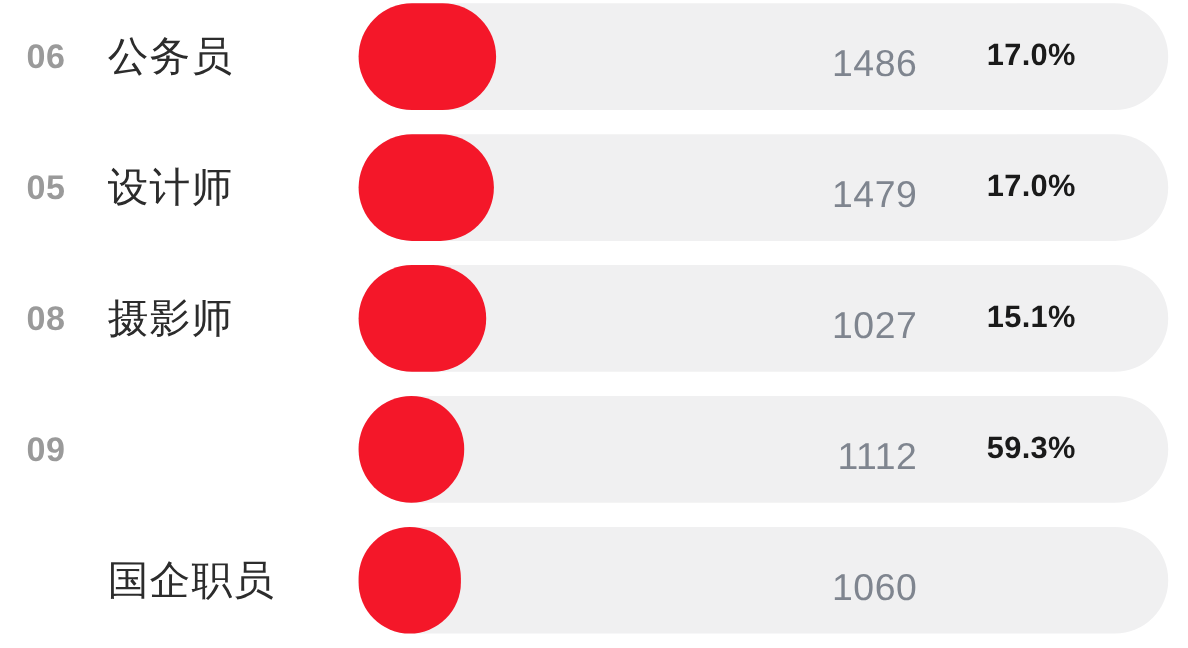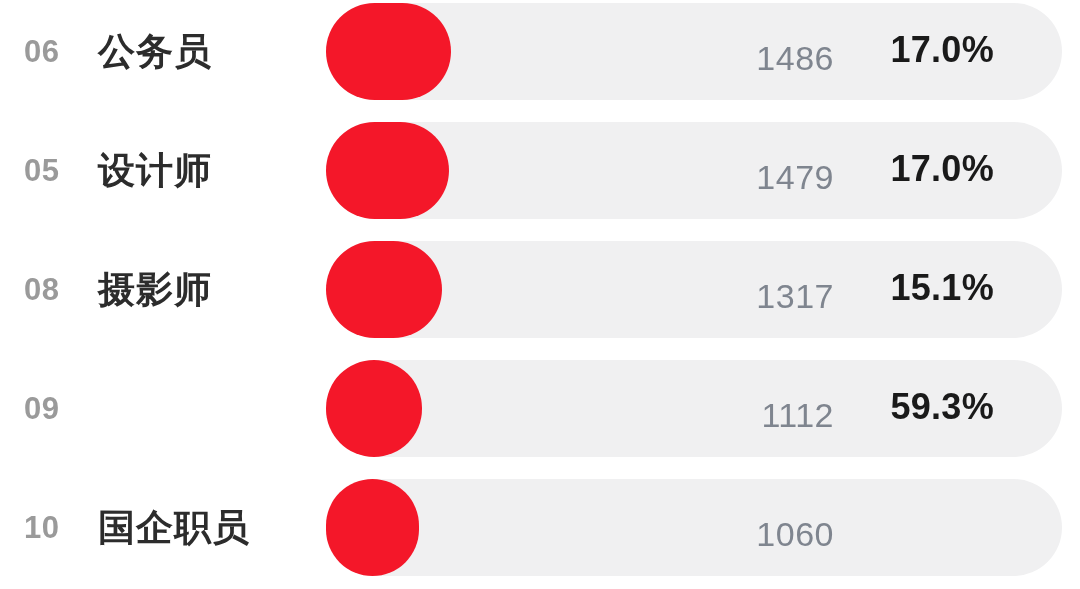--- a/index.html
+++ b/index.html
@@ -43,21 +43,21 @@
   .rank-label {
     position: absolute;
     left: 84px;
     top: 0;
     height: 97px;
     width: 220px;
     display: flex;
     align-items: center;
     justify-content: flex-start;
     font-size: 37px;
-    font-weight: 700;
+    font-weight: 400;
     letter-spacing: 1px;
     color: #2c2c2c;
     white-space: nowrap;
   }
   .track {
     position: absolute;
     left: 312px;
     top: 0;
     width: 736px;
     height: 97px;
@@ -83,26 +83,26 @@
     font-size: 34px;
     font-weight: 500;
     letter-spacing: 0.5px;
     color: #7f858f;
     white-space: nowrap;
   }
   .value-pct {
     position: absolute;
     top: 0;
     height: 94px;
-    right: 68px;
+    right: 84px;
     width: 150px;
     display: flex;
     align-items: center;
     justify-content: flex-end;
-    font-size: 36px;
+    font-size: 28px;
     font-weight: 700;
     letter-spacing: 0.3px;
     color: #1a1a1a;
     white-space: nowrap;
   }
 </style>
 </head>
 <body>
 
 <div id="screen">
@@ -125,36 +125,35 @@
       <div class="value-count">1479</div>
       <div class="value-pct">17.0%</div>
     </div>
   </div>
 
   <div class="row" style="top:241px;">
     <div class="rank-num">08</div>
     <div class="rank-label">摄影师</div>
     <div class="track">
       <div class="fill" style="width:116px;"></div>
-      <div class="value-count">1317</div>
+      <div class="value-count">1027</div>
       <div class="value-pct">15.1%</div>
     </div>
   </div>
 
   <div class="row" style="top:360px;">
     <div class="rank-num">09</div>
     <div class="track">
       <div class="fill" style="width:96px;"></div>
       <div class="value-count">1112</div>
       <div class="value-pct">59.3%</div>
     </div>
   </div>
 
   <div class="row" style="top:479px;">
-    <div class="rank-num">10</div>
     <div class="rank-label">国企职员</div>
     <div class="track">
       <div class="fill" style="width:93px;"></div>
       <div class="value-count">1060</div>
     </div>
   </div>
 
 </div>
 
 </body></html>

